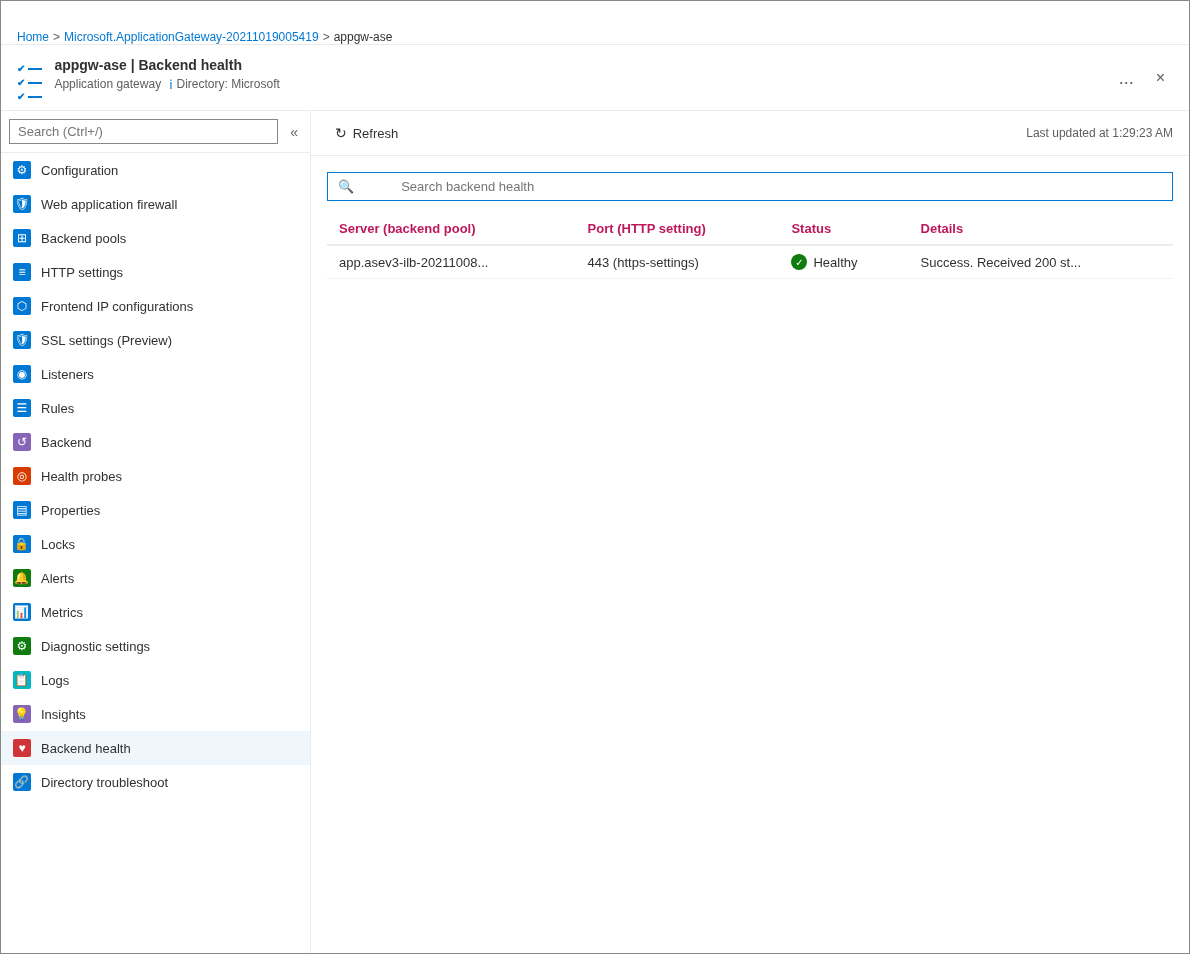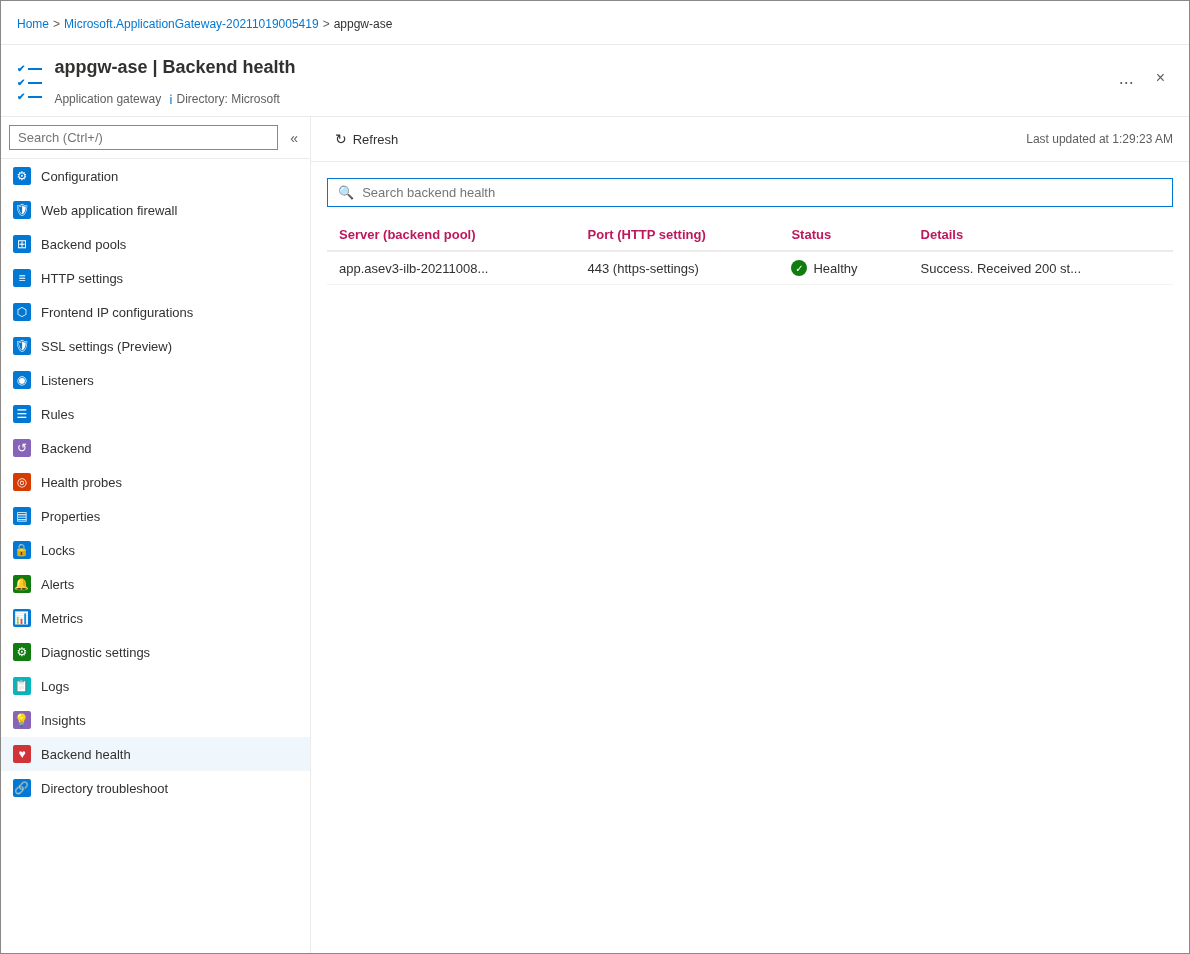--- a/index.html
+++ b/index.html
@@ -1,30 +1,30 @@
 <!DOCTYPE html>
 <html><head>
   <meta charset="utf-8">
   <style>
     * { box-sizing: border-box; margin: 0; padding: 0; }
     body { font-family: 'Segoe UI', Arial, sans-serif; font-size: 13px; background: #f3f2f1; color: #323130; }
     .window { width: 1190px; height: 954px; border: 1px solid #8a8886; background: #fff; display: flex; flex-direction: column; overflow: hidden; }
     
     
-    .top-bar { background: #fff; border-bottom: 1px solid #edebe9; padding: 16px 16px; height: 44px; display: flex; align-items: flex-start; }
+    .top-bar { background: #fff; border-bottom: 1px solid #edebe9; padding: 0 16px; height: 44px; display: flex; align-items: flex-end; }
     .breadcrumb { display: flex; align-items: center; gap: 4px; font-size: 12px; }
     .breadcrumb a { color: #0078d4; text-decoration: none; }
     .breadcrumb .sep { color: #605e5c; }
     .breadcrumb .current { color: #323130; }
     
     
     .header { background: #fff; padding: 12px 16px 8px; border-bottom: 1px solid #edebe9; display: flex; align-items: flex-start; justify-content: space-between; }
     .header-left { display: flex; align-items: flex-start; gap: 12px; }
-    .title-block h1 { font-size: 18px; font-weight: 600; color: #323130; }
-    .title-block .subtitle { font-size: 12px; color: #605e5c; display: flex; align-items: center; gap: 8px; margin-top: 12px; }
+    .title-block h1 { font-size: 14px; font-weight: 600; color: #323130; }
+    .title-block .subtitle { font-size: 12px; color: #605e5c; display: flex; align-items: center; gap: 8px; margin-top: 2px; }
     .subtitle .dir-info { display: flex; align-items: center; gap: 4px; color: #605e5c; }
     .subtitle .dir-info .info-icon { color: #0078d4; font-size: 13px; }
     .header-actions { display: flex; align-items: center; gap: 8px; margin-top: 8px; }
     .dots-btn { background: none; border: none; font-size: 18px; cursor: pointer; color: #605e5c; padding: 2px 6px; }
     .close-btn { background: none; border: none; font-size: 16px; cursor: pointer; color: #605e5c; padding: 4px 8px; }
     
     
     .main { display: flex; flex: 1; overflow: hidden; }
     
     
@@ -223,21 +223,21 @@
         <button class="toolbar-btn">
           <span style="font-size:14px;">↻</span>
           <span>Refresh</span>
         </button>
         <span class="last-updated">Last updated at 1:29:23 AM</span>
       </div>
 
       <div class="content-body">
         <div class="search-bar">
           <span class="search-icon">🔍</span>
-          <input type="text" style="border: none; outline: none; font-size: 13px; flex: 1 1 0%;" placeholder="Search backend health">
+          <input type="text" style="border: none; outline: none; font-size: 13px; flex: 1 1 0%; margin-left: 39px;" placeholder="Search backend health">
         </div>
 
         <table class="data-table">
           <thead>
             <tr>
               <th>Server (backend pool)</th>
               <th>Port (HTTP setting)</th>
               <th>Status</th>
               <th>Details</th>
             </tr>

